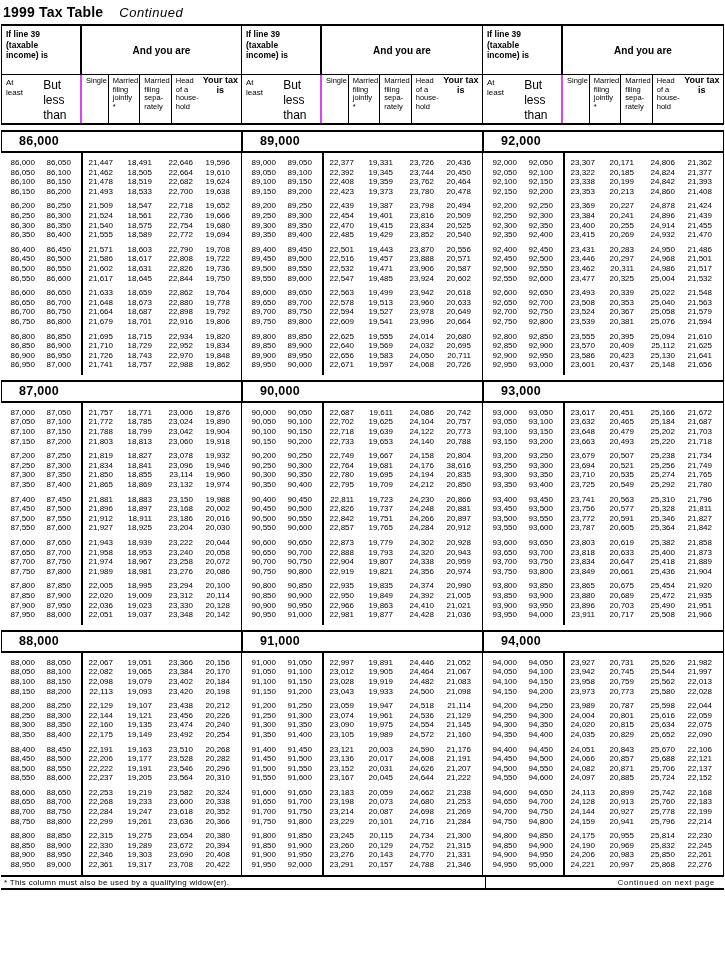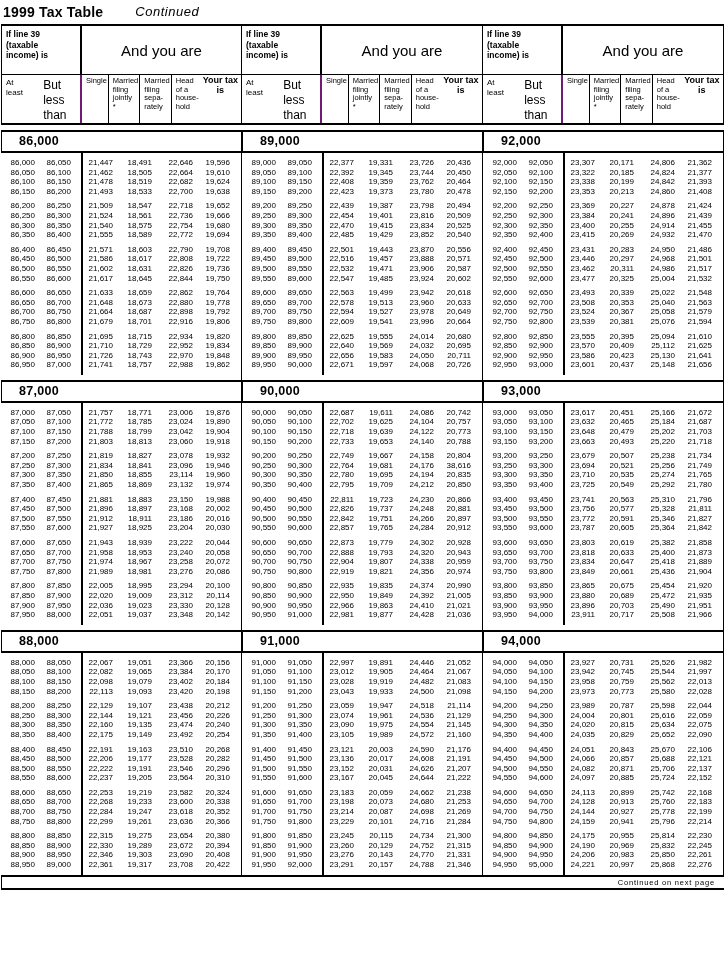--- a/index.html
+++ b/index.html
@@ -1,30 +1,30 @@
 <!DOCTYPE html>
 <html><head>
 <meta charset="utf-8">
 <style>
   html,body{margin:0;padding:0;background:#fff;color:#000;}
   body{width:725px;height:967px;font-family:"Liberation Sans",sans-serif;overflow:hidden;}
   .page{padding:2px 0 0 1px;width:723px;}
-  .titlebar{display:flex;align-items:flex-start;gap:32px;padding:2px 0 4px 2px;}
+  .titlebar{display:flex;align-items:flex-end;gap:16px;padding:2px 0 4px 2px;}
   .title{font-size:14px;font-weight:bold;letter-spacing:.2px;}
   .subtitle{font-size:13px;font-style:italic;letter-spacing:.5px;}
   .panels{display:flex;}
   .panel{width:241px;flex:0 0 241px;box-sizing:border-box;}
   
   .panel-header{border-top:2px solid #000;border-bottom:2px solid #000;border-right:1px solid #000;box-sizing:border-box;}
   .panel:first-child .panel-header{border-left:1px solid #000;}
   .hdr-top{display:flex;border-bottom:1px solid #000;height:48px;}
   .hdr-income{width:80px;box-sizing:border-box;border-right:2px solid #000;font-weight:bold;font-size:8.5px;line-height:1.25;padding:3px 2px 0 4px;white-space:pre-line;}
-  .hdr-andyouare{flex:1;display:flex;align-items:center;justify-content:center;font-weight:normal;font-size:15px;}
+  .hdr-andyouare{flex:1;display:flex;align-items:center;justify-content:center;font-weight:bold;font-size:10px;}
   .hdr-bottom{display:flex;}
-  .hdr-inc2{width:80px;box-sizing:border-box;border-right:2px solid #701a75;display:flex;}
+  .hdr-inc2{width:80px;box-sizing:border-box;border-right:2px solid #d946ef;display:flex;}
   .hdr-atleast{width:36px;font-size:8px;line-height:1.25;padding:3px 0 0 4px;white-space:pre-line;}
   .hdr-butless{width:40px;font-size:12px;line-height:1.25;padding:3px 0 0 4px;white-space:pre-line;}
   .hdr-statuses{flex:1;display:flex;flex-direction:row;}
   .status-row{display:flex;flex:1;}
   .status-cell{flex:1;font-size:7.5px;line-height:1.15;padding:2px 1px 1px 4px;border-left:1px solid #000;white-space:pre-line;box-sizing:border-box;}
   .status-cell:first-child{border-left:none;}
   .your-tax{font-weight:bold;font-size:9px;text-align:center;padding:0 0 12px 0;}
   
   .panel-body{border-right:1px solid #000;box-sizing:border-box;min-height:704px;}
   .section-label{border-top:2px solid #000;border-bottom:2px solid #000;border-left:1px solid #000;font-weight:bold;font-size:12.5px;letter-spacing:.3px;padding:2px 0 3px 17px;margin-top:5px;box-sizing:border-box;}
@@ -1729,15 +1729,16 @@
                 <span class="cell c5">22,276</span>
               </div>
             </div>
           </div>
         </div>
     </div>
 
   </div>
 
   <div class="footer">
+    <div class="footnote">* This column must also be used by a qualifying widow(er).</div>
     <div class="continued">Continued on next page</div>
   </div>
 </div>
 
 </body></html>

